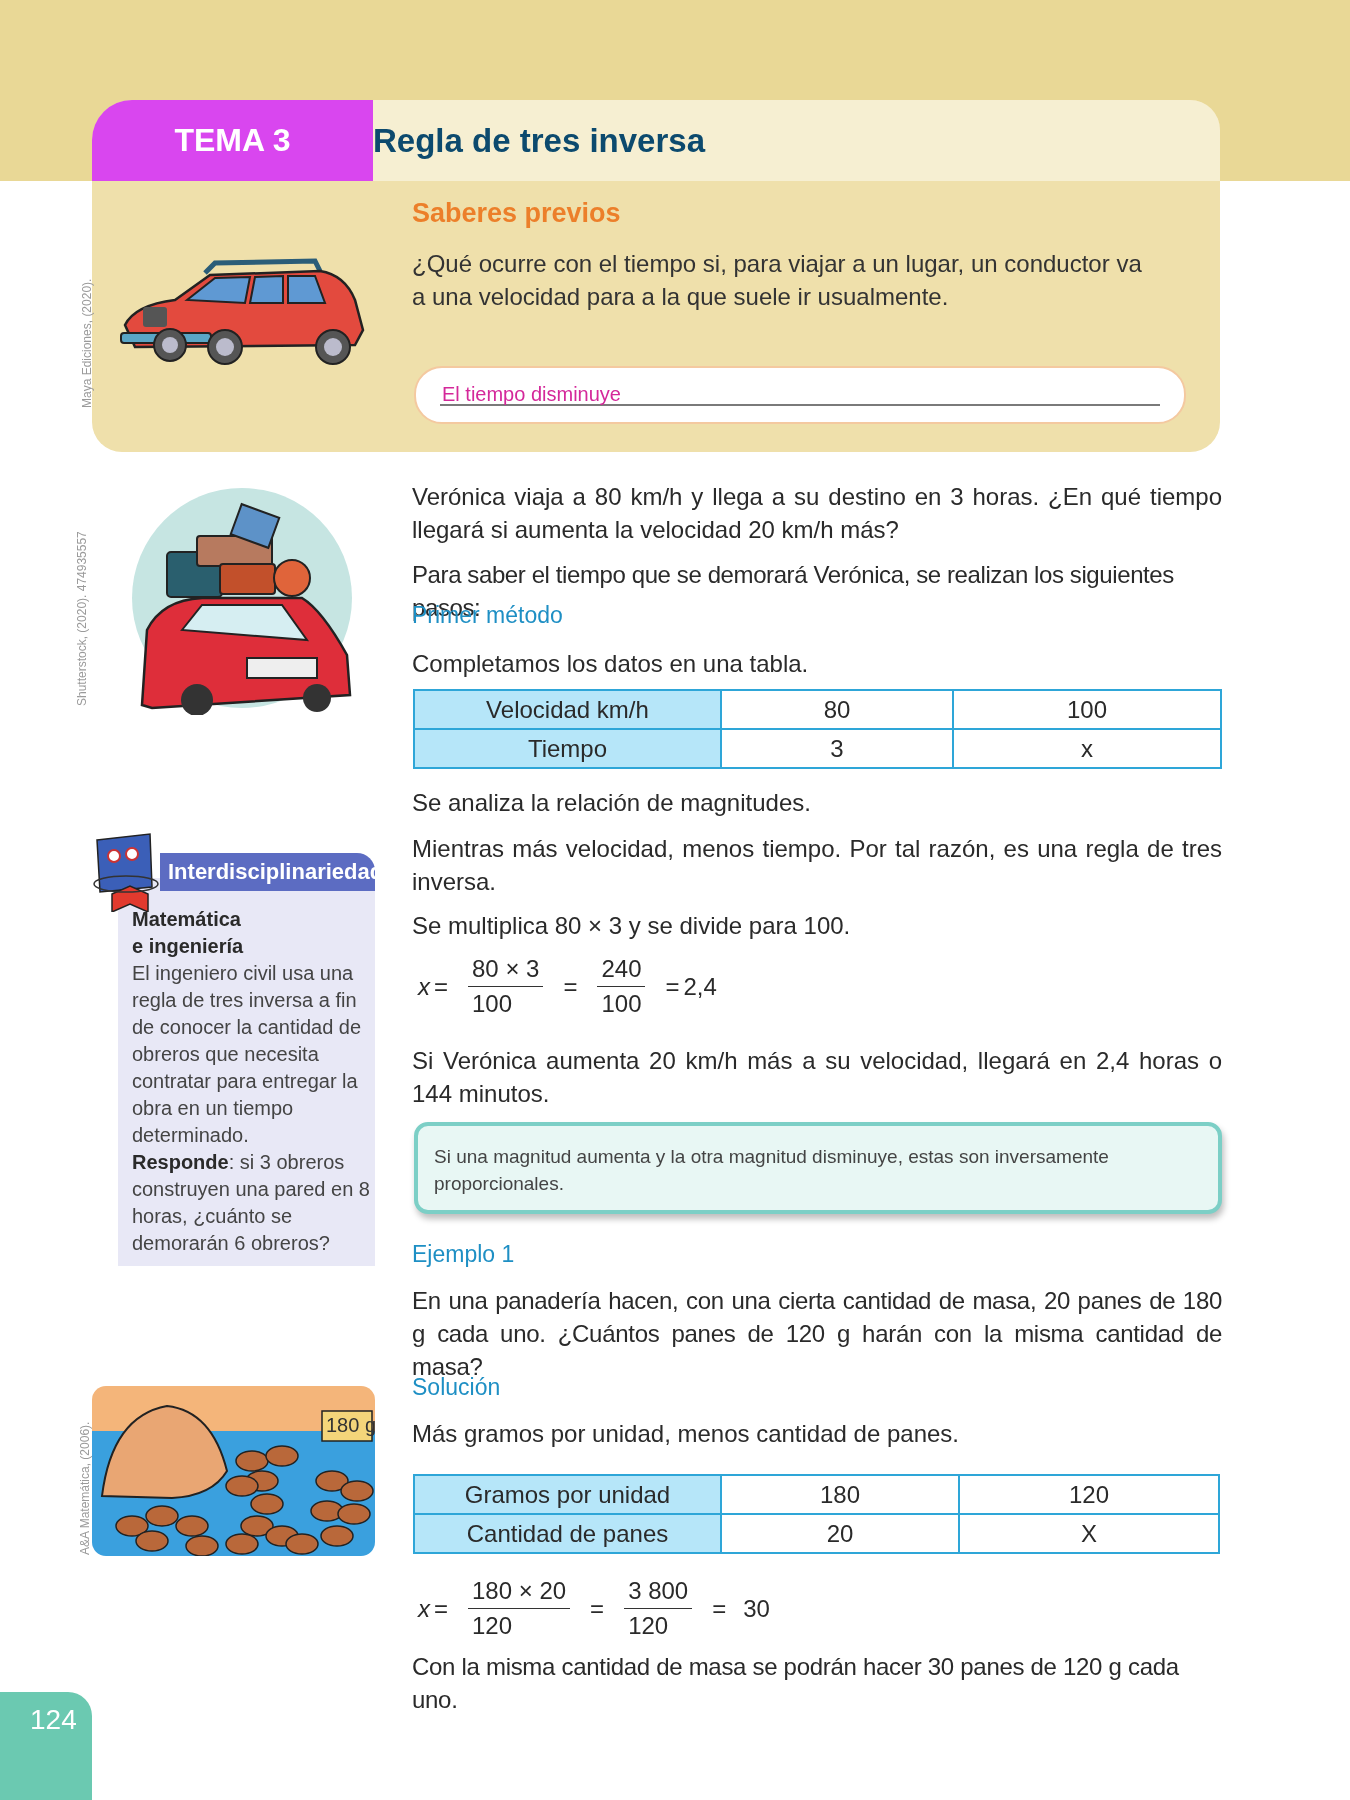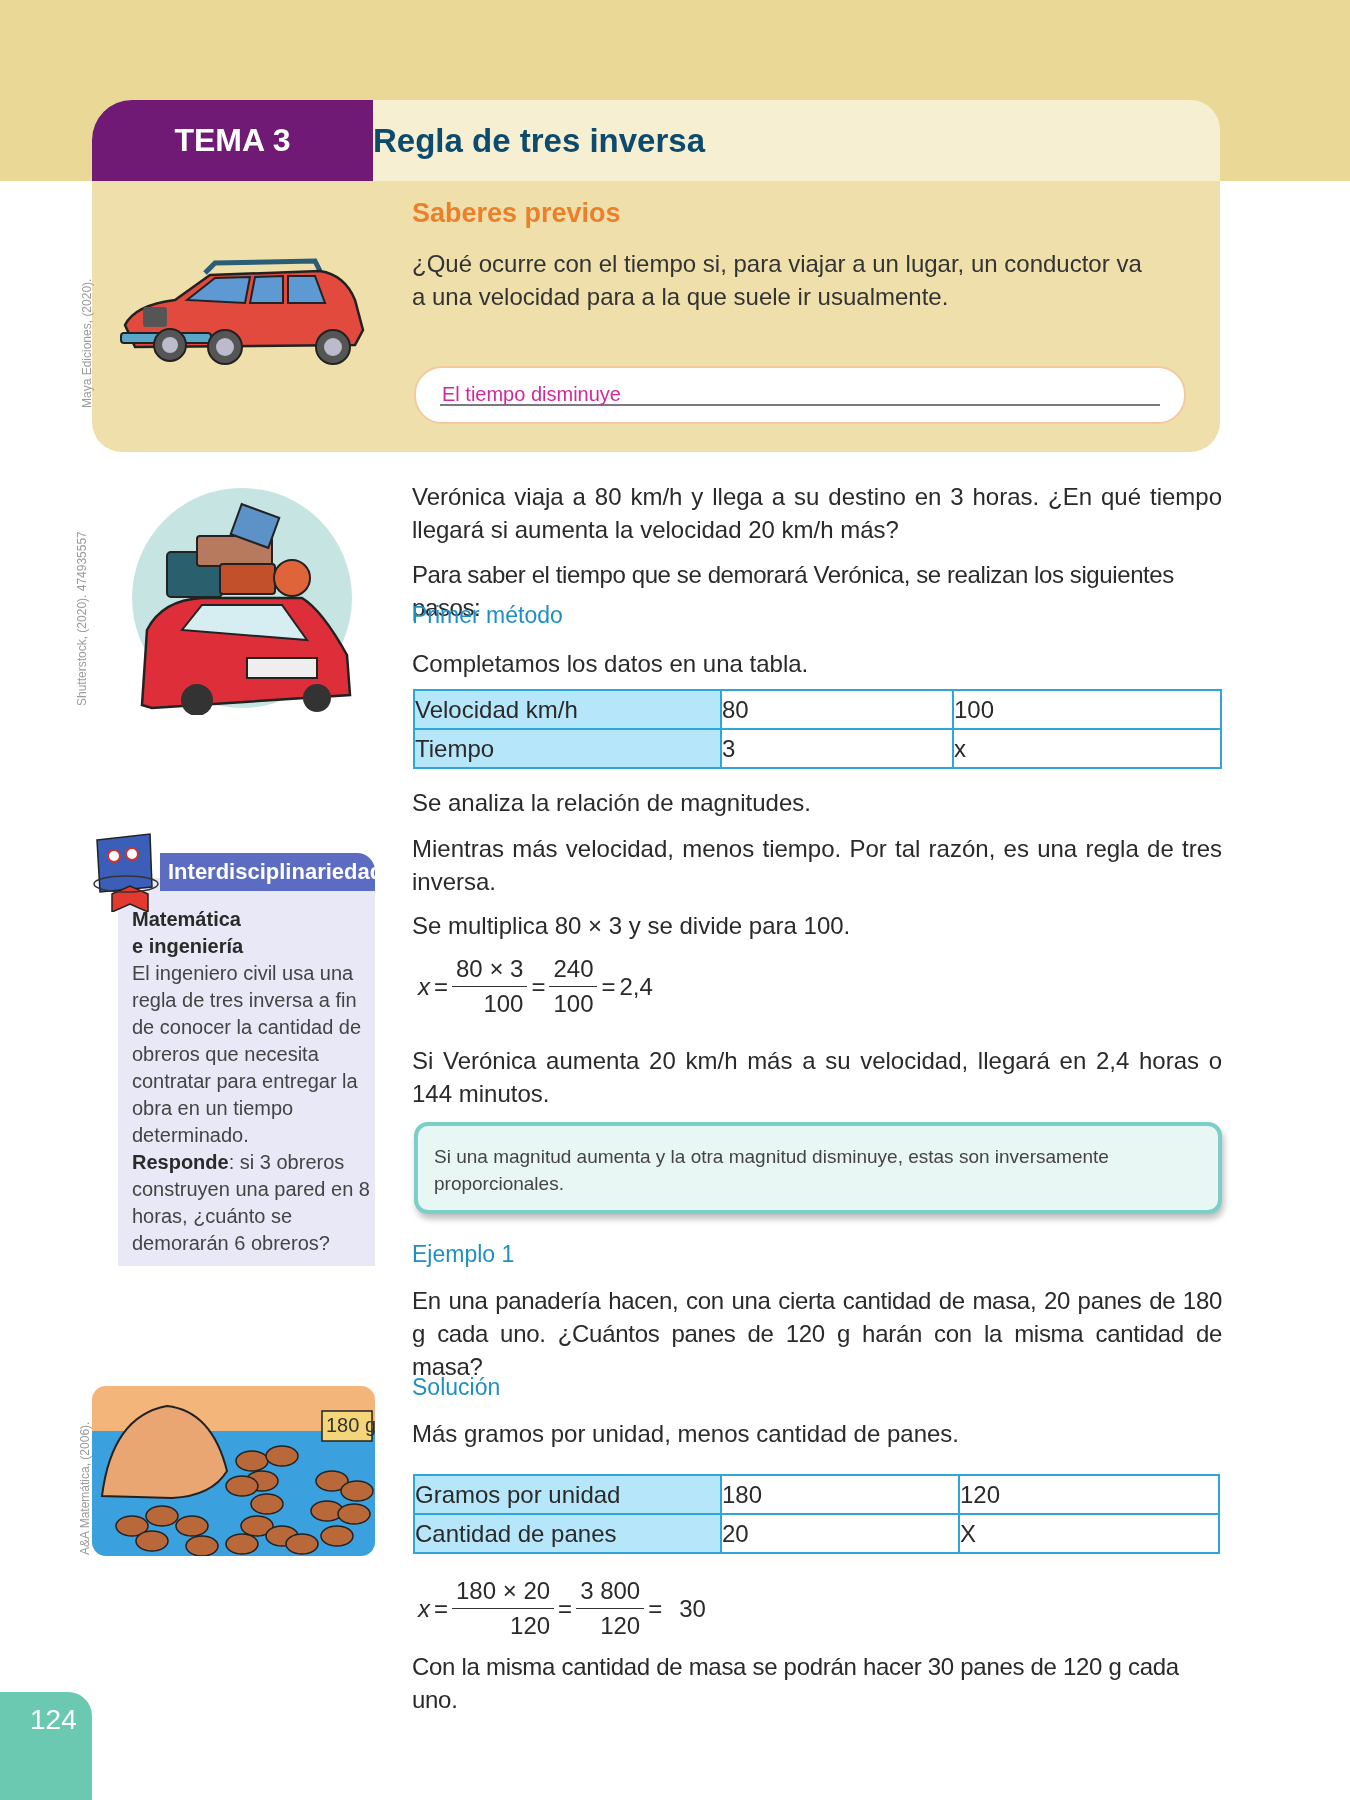--- a/index.html
+++ b/index.html
@@ -1,38 +1,38 @@
 <!DOCTYPE html>
 <html><head>
 <meta charset="utf-8">
 <style>
   html, body { margin:0; padding:0; }
   body { width:1350px; height:1800px; position:relative; background:#ffffff; overflow:hidden;
          font-family:"Liberation Sans", sans-serif; color:#222; }
   .abs { position:absolute; }
   .top-band { left:0; top:0; width:1350px; height:181px; background:#e9d896; }
   .card { left:92px; top:100px; width:1128px; height:352px; background:#efe0ab; border-radius:40px 30px 30px 30px; overflow:hidden; }
-  .tema-tab { left:92px; top:100px; width:281px; height:81px; background:#701a75; border-top-left-radius:40px;
+  .tema-tab { left:92px; top:100px; width:281px; height:81px; background:#d946ef; border-top-left-radius:40px;
               color:#fff; font-weight:bold; font-size:32px; display:flex; align-items:center; justify-content:center; }
   .title-bar { left:373px; top:100px; width:847px; height:81px; background:#f6efd2; border-top-right-radius:30px;
                display:flex; align-items:center; }
   .title-bar span { font-size:33px; font-weight:bold; color:#0c4a6e; }
   .saberes { left:412px; top:198px; font-size:27px; font-weight:bold; color:#ec7f2a; }
   .question { left:412px; top:247px; width:760px; font-size:24px; line-height:33px; color:#333; }
   .answer-box { left:414px; top:366px; width:768px; height:54px; background:#fff; border-radius:28px; border:2px solid #f4c9a0; }
   .answer-line { left:440px; top:404px; width:720px; border-bottom:2px solid #7a7a7a; }
   .answer-text { left:442px; top:383px; font-size:20px; color:#d4289a; }
   .credit { font-size:12px; color:#9a9a9a; transform:rotate(-90deg); transform-origin:left top; white-space:nowrap; }
   .p { left:412px; width:810px; font-size:24px; line-height:33px; color:#2a2a2a; }
   .just { text-align:justify; }
   .subhead { left:412px; font-size:23px; color:#1e8fc4; }
   table.dt { position:absolute; border-collapse:collapse; font-size:24px; color:#2a2a2a; }
-  table.dt td { border:2px solid #2ea6d8; text-align:left; height:37px; padding:0; }
+  table.dt td { border:2px solid #2ea6d8; text-align:center; height:37px; padding:0; }
   table.dt td.h { background:#b6e6f9; }
-  .frac { display:inline-flex; flex-direction:column; align-items:flex-end; vertical-align:middle; margin:0 4px; }
+  .frac { display:inline-flex; flex-direction:column; align-items:flex-start; vertical-align:middle; margin:0 20px; }
   .frac .num { border-bottom:1.5px solid #333; padding:0 4px; line-height:34px; }
   .frac .den { line-height:34px; padding:0 4px; }
   .eq { left:418px; font-size:24px; color:#2a2a2a; display:flex; align-items:center; }
   .eq .x { font-style:italic; margin-right:4px; }
   .note { left:414px; top:1122px; width:800px; height:84px; background:#e8f7f4; border:4px solid #7ccfc6; border-radius:14px;
           box-shadow:2px 5px 6px rgba(0,0,0,0.25); }
   .note span { position:absolute; left:16px; top:17px; width:760px; font-size:19px; line-height:27px; color:#444; }
   .inter-box { left:118px; top:878px; width:257px; height:388px; background:#e8e8f6; }
   .inter-head { left:160px; top:853px; width:215px; height:38px; background:#5c6cc2; border-top-right-radius:18px;
                 color:#fff; font-size:22px; font-weight:bold; display:flex; align-items:center; padding-left:8px; box-sizing:border-box; }

